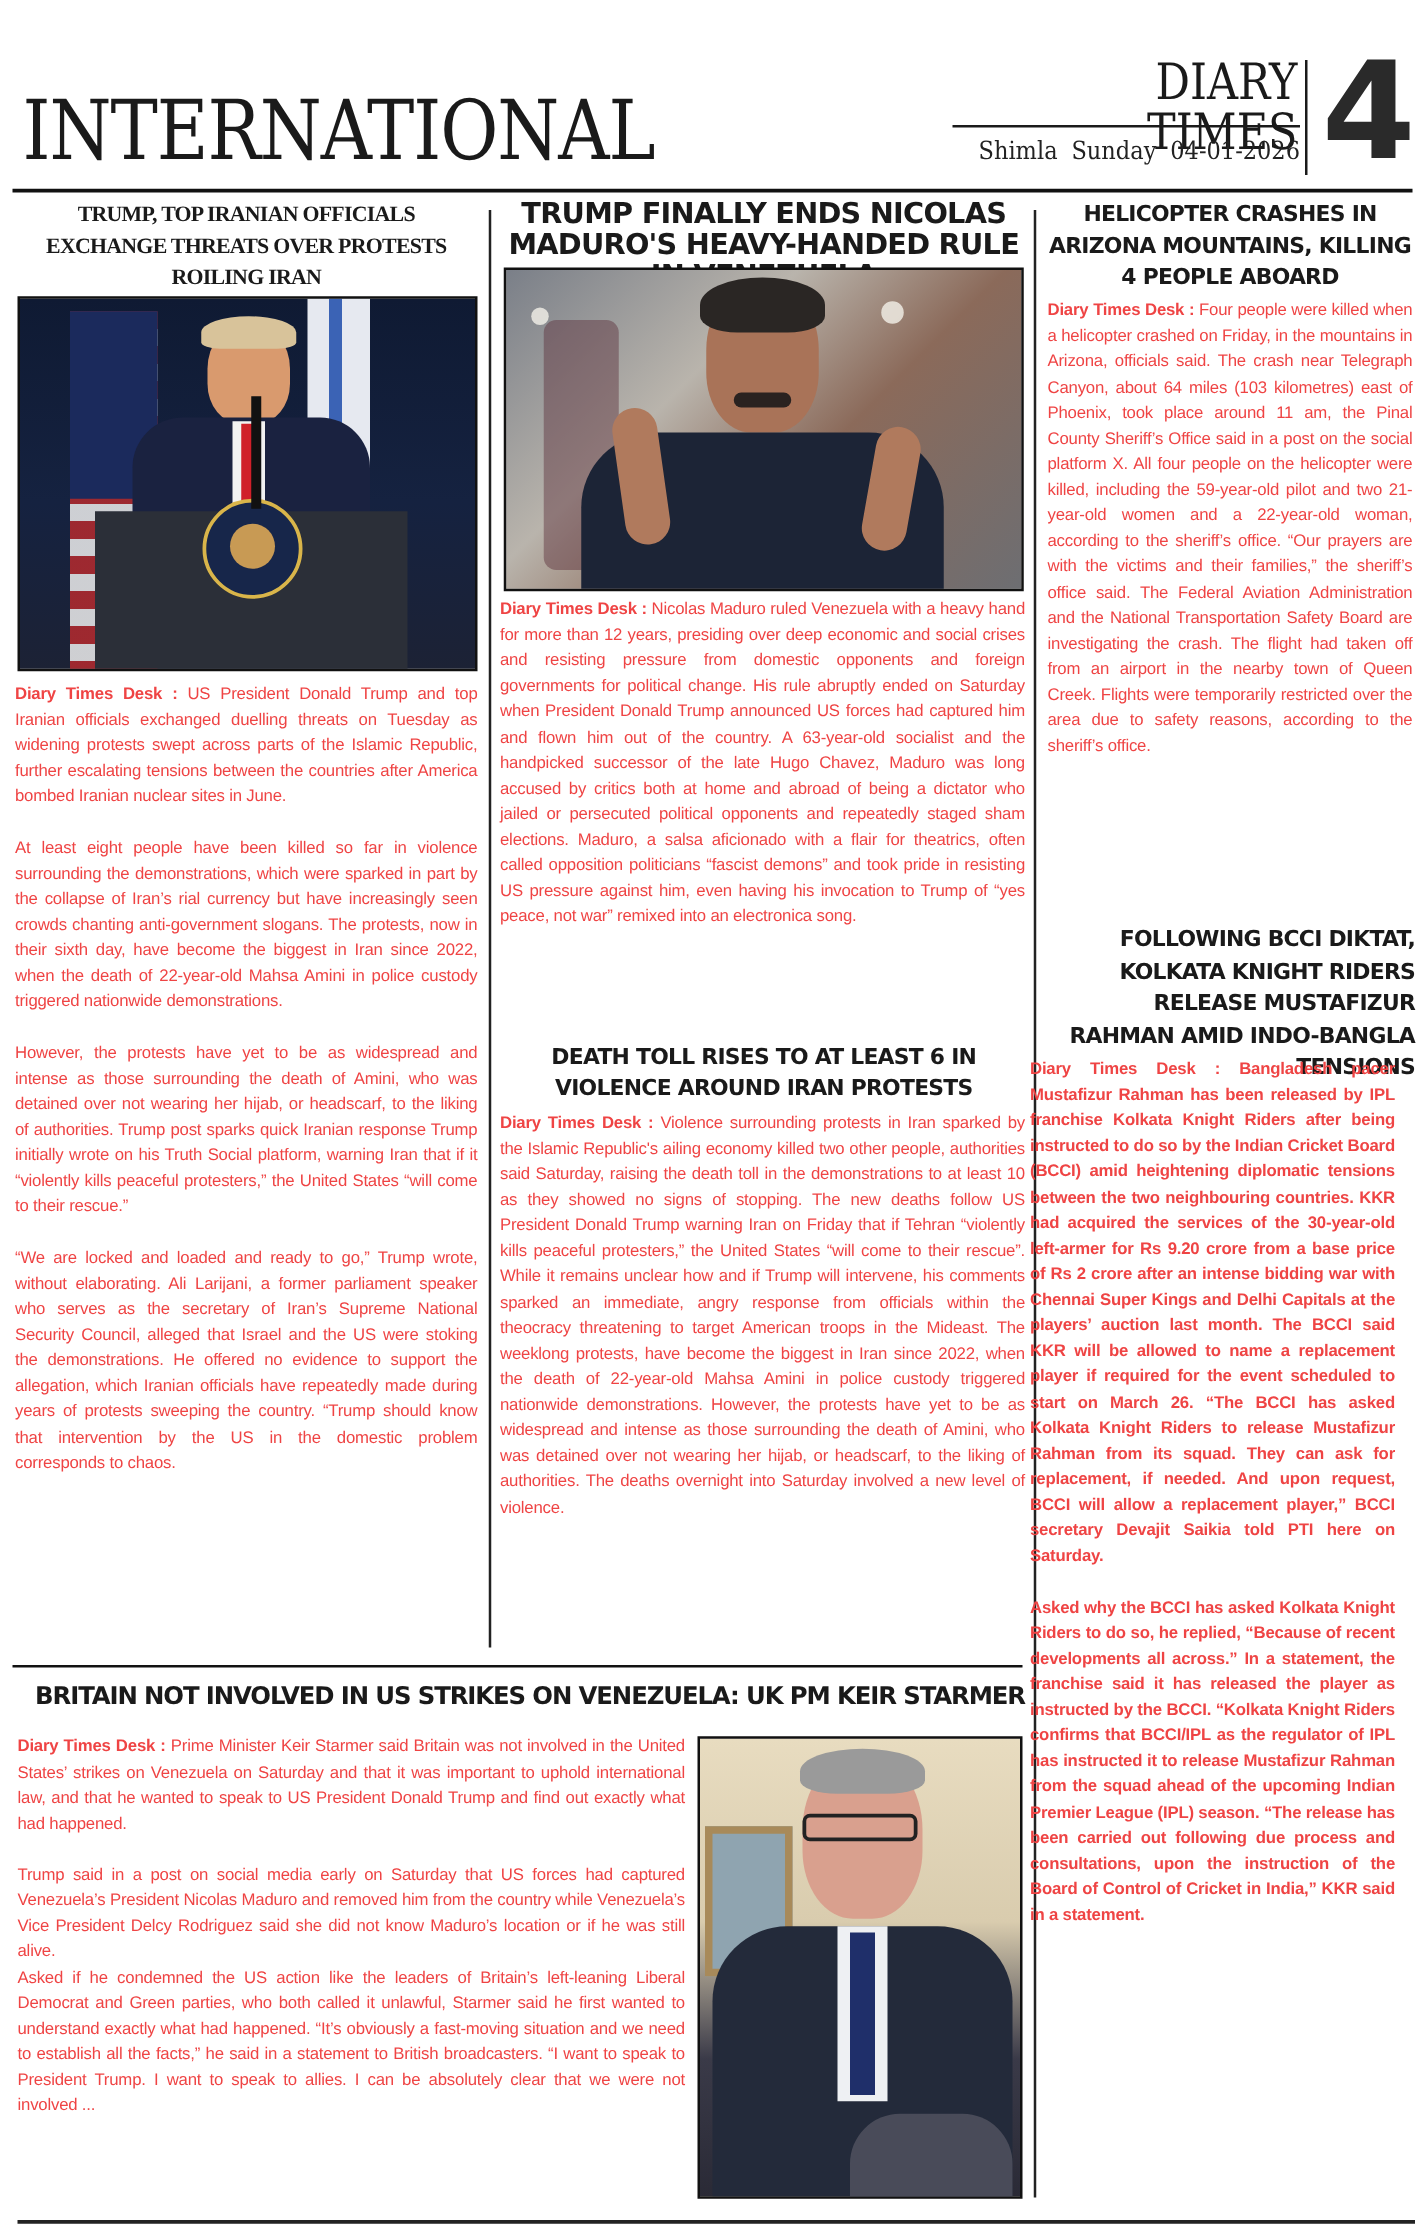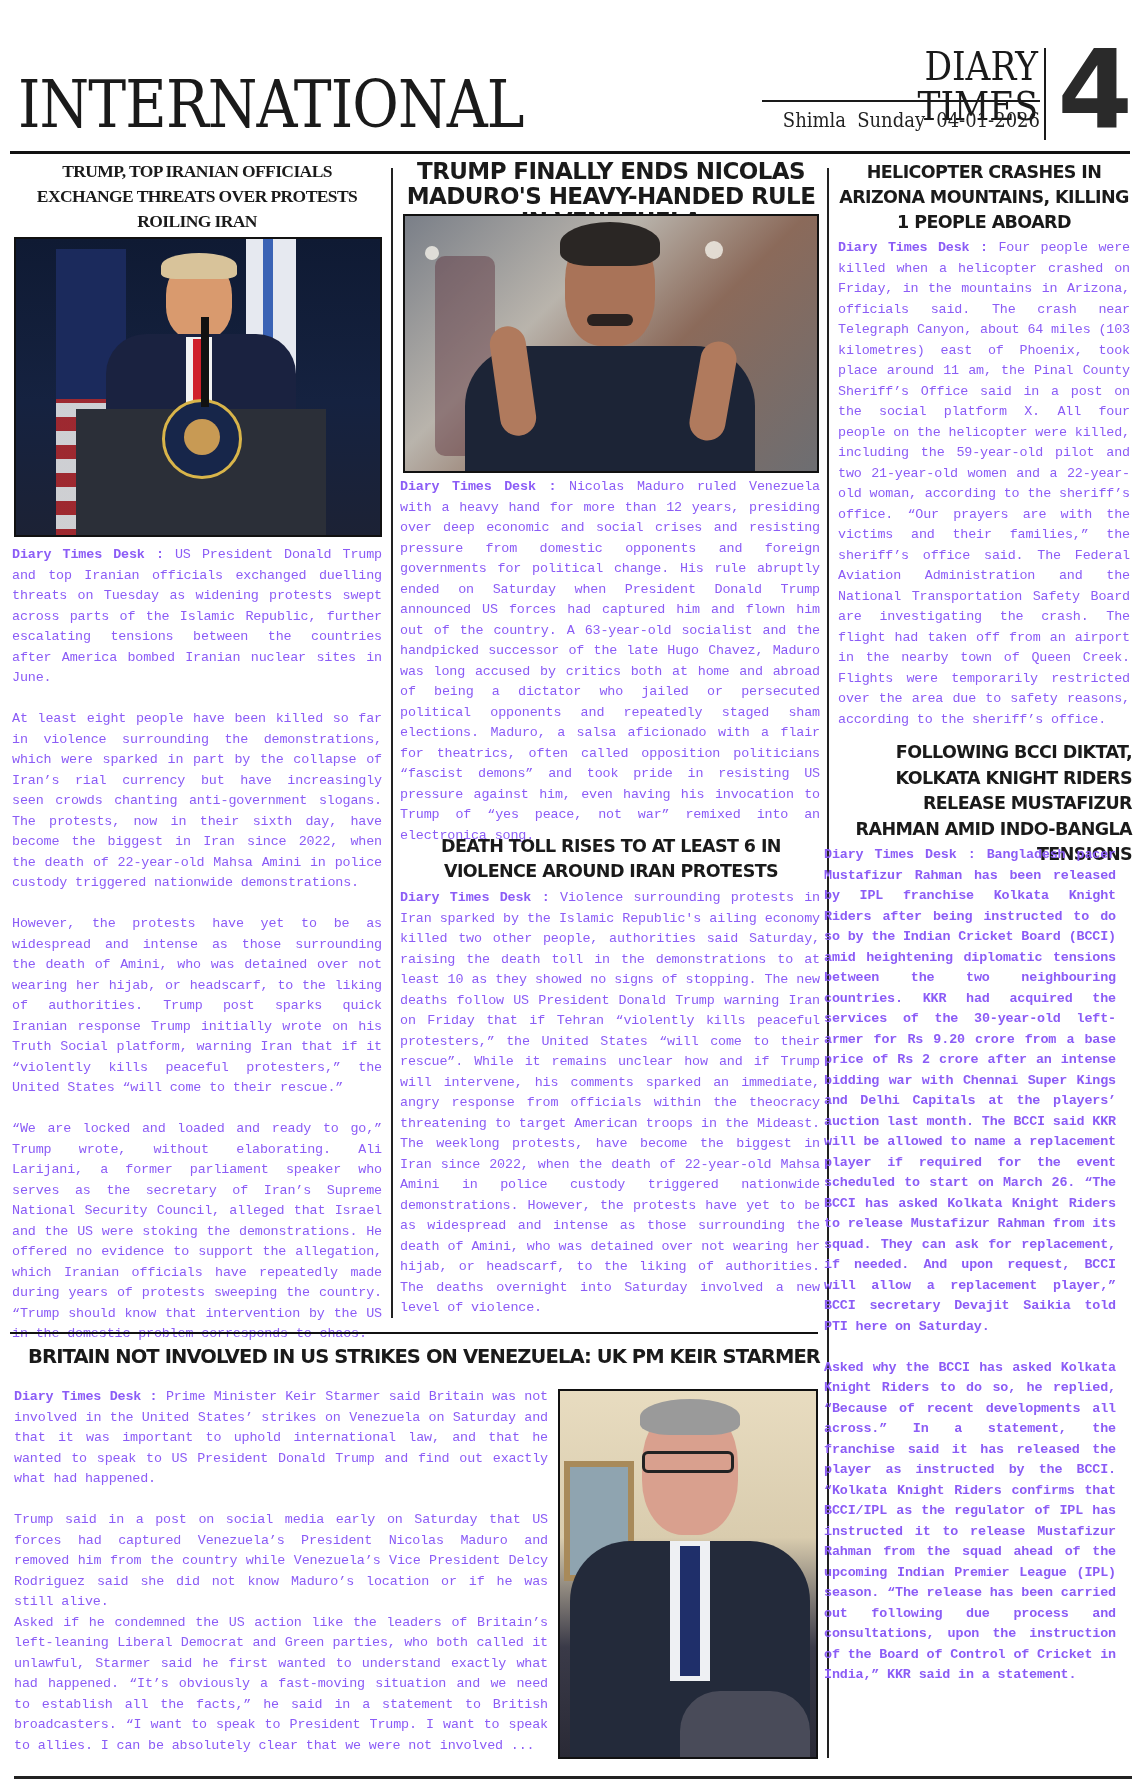--- a/index.html
+++ b/index.html
@@ -56,22 +56,22 @@
     .h-wide { left: 10px; top: 1344px; width: 810px; font-size: 19.5px; text-align: right; letter-spacing: -0.9px; }
 
     
     .photo { border: 2px solid #111; overflow: hidden; }
     .photo-trump { left: 14px; top: 237px; width: 368px; height: 300px; background: linear-gradient(180deg, #0f1a33 0%, #152240 55%, #1c2235 100%); }
     .photo-maduro { left: 403px; top: 214px; width: 416px; height: 259px; background: linear-gradient(135deg, #7a7f88 0%, #b9b4ac 35%, #8b6a5a 60%, #6d6e72 100%); }
     .photo-starmer { left: 558px; top: 1389px; width: 260px; height: 370px; background: linear-gradient(180deg, #e8dcc0 0%, #d9ccae 40%, #3a3a48 70%, #2a2a36 100%); }
 
     
     .body {
-      font-family: Liberation Mono, monospace; font-size: 13.4px;
-      line-height: 20.5px; text-align: justify; color: #8b5cf6;
+      font-family: Liberation Sans, sans-serif; font-size: 13.4px;
+      line-height: 20.5px; text-align: justify; color: #ef4444;
       letter-spacing: -0.15px;
     }
     .body p { margin-bottom: 20.5px; }
     .body p.tight { margin-bottom: 0; }
     .body .desk { font-weight: bold; }
     .body-col1 { left: 12px; top: 545px; width: 370px; }
     .body-col2 { left: 400px; top: 477px; width: 420px; }
     .body-col2b { left: 400px; top: 888px; width: 420px; }
     .body-col3 { left: 838px; top: 238px; width: 292px; }
     .body-col3b { left: 824px; top: 845px; width: 292px; font-weight: bold; }
@@ -142,21 +142,21 @@
 </div>
 <div class="abs body body-col2">
   <p class="tight"><span class="desk">Diary Times Desk :</span><span> Nicolas Maduro ruled Venezuela with a heavy hand for more than 12 years, presiding over deep economic and social crises and resisting pressure from domestic opponents and foreign governments for political change. His rule abruptly ended on Saturday when President Donald Trump announced US forces had captured him and flown him out of the country. A 63-year-old socialist and the handpicked successor of the late Hugo Chavez, Maduro was long accused by critics both at home and abroad of being a dictator who jailed or persecuted political opponents and repeatedly staged sham elections. Maduro, a salsa aficionado with a flair for theatrics, often called opposition politicians “fascist demons” and took pride in resisting US pressure against him, even having his invocation to Trump of “yes peace, not war” remixed into an electronica song.</span></p>
 </div>
 
 <h2 class="abs headline h-col2b">DEATH TOLL RISES TO AT LEAST 6 IN VIOLENCE AROUND IRAN PROTESTS</h2>
 <div class="abs body body-col2b">
   <p class="tight"><span class="desk">Diary Times Desk :</span><span> Violence surrounding protests in Iran sparked by the Islamic Republic's ailing economy killed two other people, authorities said Saturday, raising the death toll in the demonstrations to at least 10 as they showed no signs of stopping. The new deaths follow US President Donald Trump warning Iran on Friday that if Tehran “violently kills peaceful protesters,” the United States “will come to their rescue”. While it remains unclear how and if Trump will intervene, his comments sparked an immediate, angry response from officials within the theocracy threatening to target American troops in the Mideast. The weeklong protests, have become the biggest in Iran since 2022, when the death of 22-year-old Mahsa Amini in police custody triggered nationwide demonstrations. However, the protests have yet to be as widespread and intense as those surrounding the death of Amini, who was detained over not wearing her hijab, or headscarf, to the liking of authorities. The deaths overnight into Saturday involved a new level of violence.</span></p>
 </div>
 
-<h2 class="abs headline h-col3">HELICOPTER CRASHES IN ARIZONA MOUNTAINS, KILLING 1 PEOPLE ABOARD</h2>
+<h2 class="abs headline h-col3">HELICOPTER CRASHES IN ARIZONA MOUNTAINS, KILLING 4 PEOPLE ABOARD</h2>
 <div class="abs body body-col3">
   <p class="tight"><span class="desk">Diary Times Desk :</span><span> Four people were killed when a helicopter crashed on Friday, in the mountains in Arizona, officials said. The crash near Telegraph Canyon, about 64 miles (103 kilometres) east of Phoenix, took place around 11 am, the Pinal County Sheriff’s Office said in a post on the social platform X. All four people on the helicopter were killed, including the 59-year-old pilot and two 21-year-old women and a 22-year-old woman, according to the sheriff’s office. “Our prayers are with the victims and their families,” the sheriff’s office said. The Federal Aviation Administration and the National Transportation Safety Board are investigating the crash. The flight had taken off from an airport in the nearby town of Queen Creek. Flights were temporarily restricted over the area due to safety reasons, according to the sheriff’s office.</span></p>
 </div>
 
 <h2 class="abs headline h-col3b">FOLLOWING BCCI DIKTAT, KOLKATA KNIGHT RIDERS RELEASE MUSTAFIZUR RAHMAN AMID INDO-BANGLA TENSIONS</h2>
 <div class="abs body body-col3b">
   <p><span class="desk">Diary Times Desk :</span><span> Bangladesh pacer Mustafizur Rahman has been released by IPL franchise Kolkata Knight Riders after being instructed to do so by the Indian Cricket Board (BCCI) amid heightening diplomatic tensions between the two neighbouring countries. KKR had acquired the services of the 30-year-old left-armer for Rs 9.20 crore from a base price of Rs 2 crore after an intense bidding war with Chennai Super Kings and Delhi Capitals at the players’ auction last month. The BCCI said KKR will be allowed to name a replacement player if required for the event scheduled to start on March 26. “The BCCI has asked Kolkata Knight Riders to release Mustafizur Rahman from its squad. They can ask for replacement, if needed. And upon request, BCCI will allow a replacement player,” BCCI secretary Devajit Saikia told PTI here on Saturday.</span></p>
   <p class="tight">Asked why the BCCI has asked Kolkata Knight Riders to do so, he replied, “Because of recent developments all across.”  In a statement, the franchise said it has released the player as instructed by the BCCI. “Kolkata Knight Riders confirms that BCCI/IPL as the regulator of IPL has instructed it to release Mustafizur Rahman from the squad ahead of the upcoming Indian Premier League (IPL) season. “The release has been carried out following due process and consultations, upon the instruction of the Board of Control of Cricket in India,” KKR said in a statement.</p>
 </div>
 

